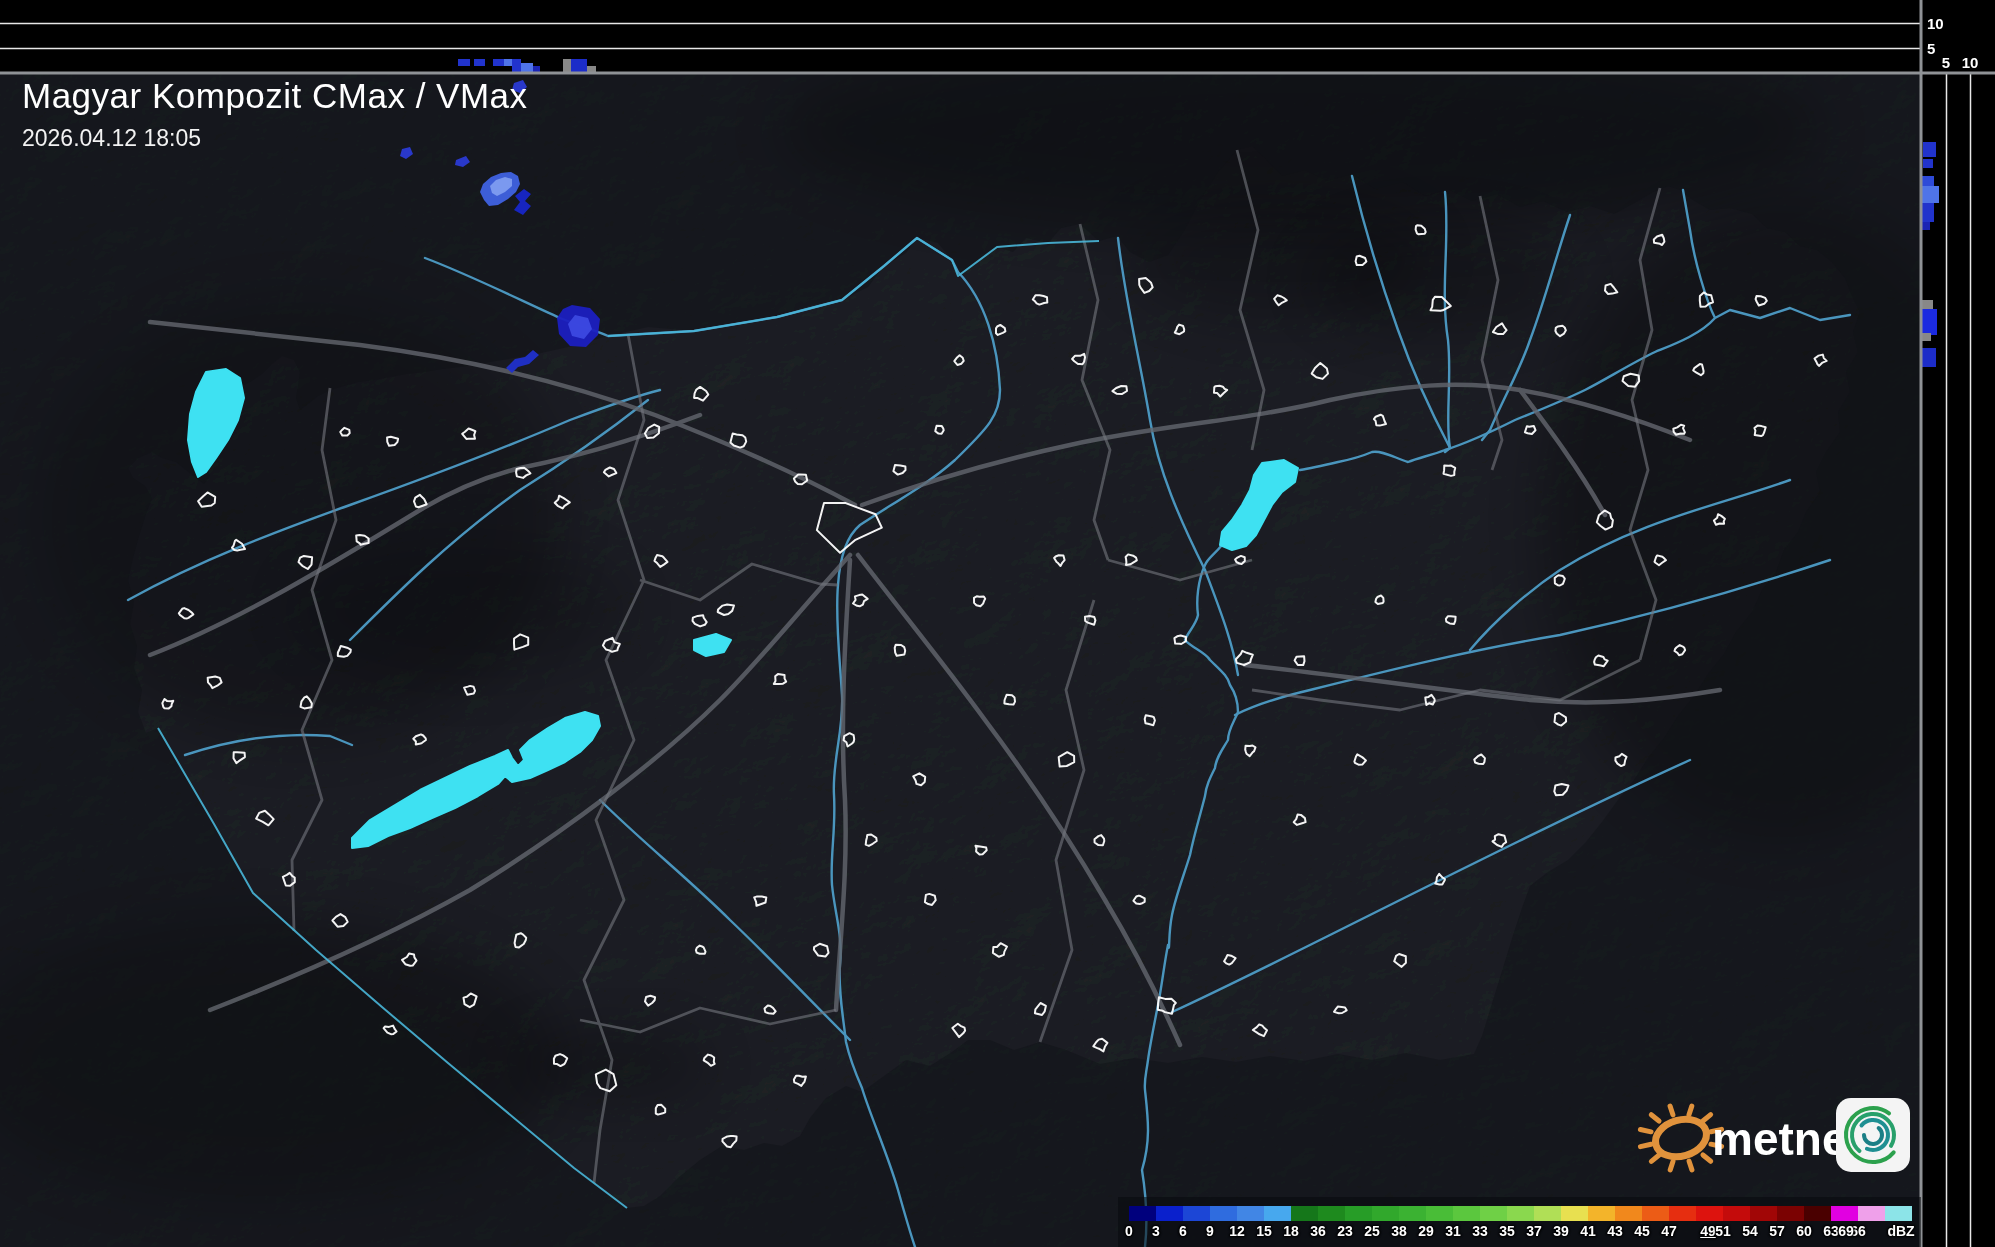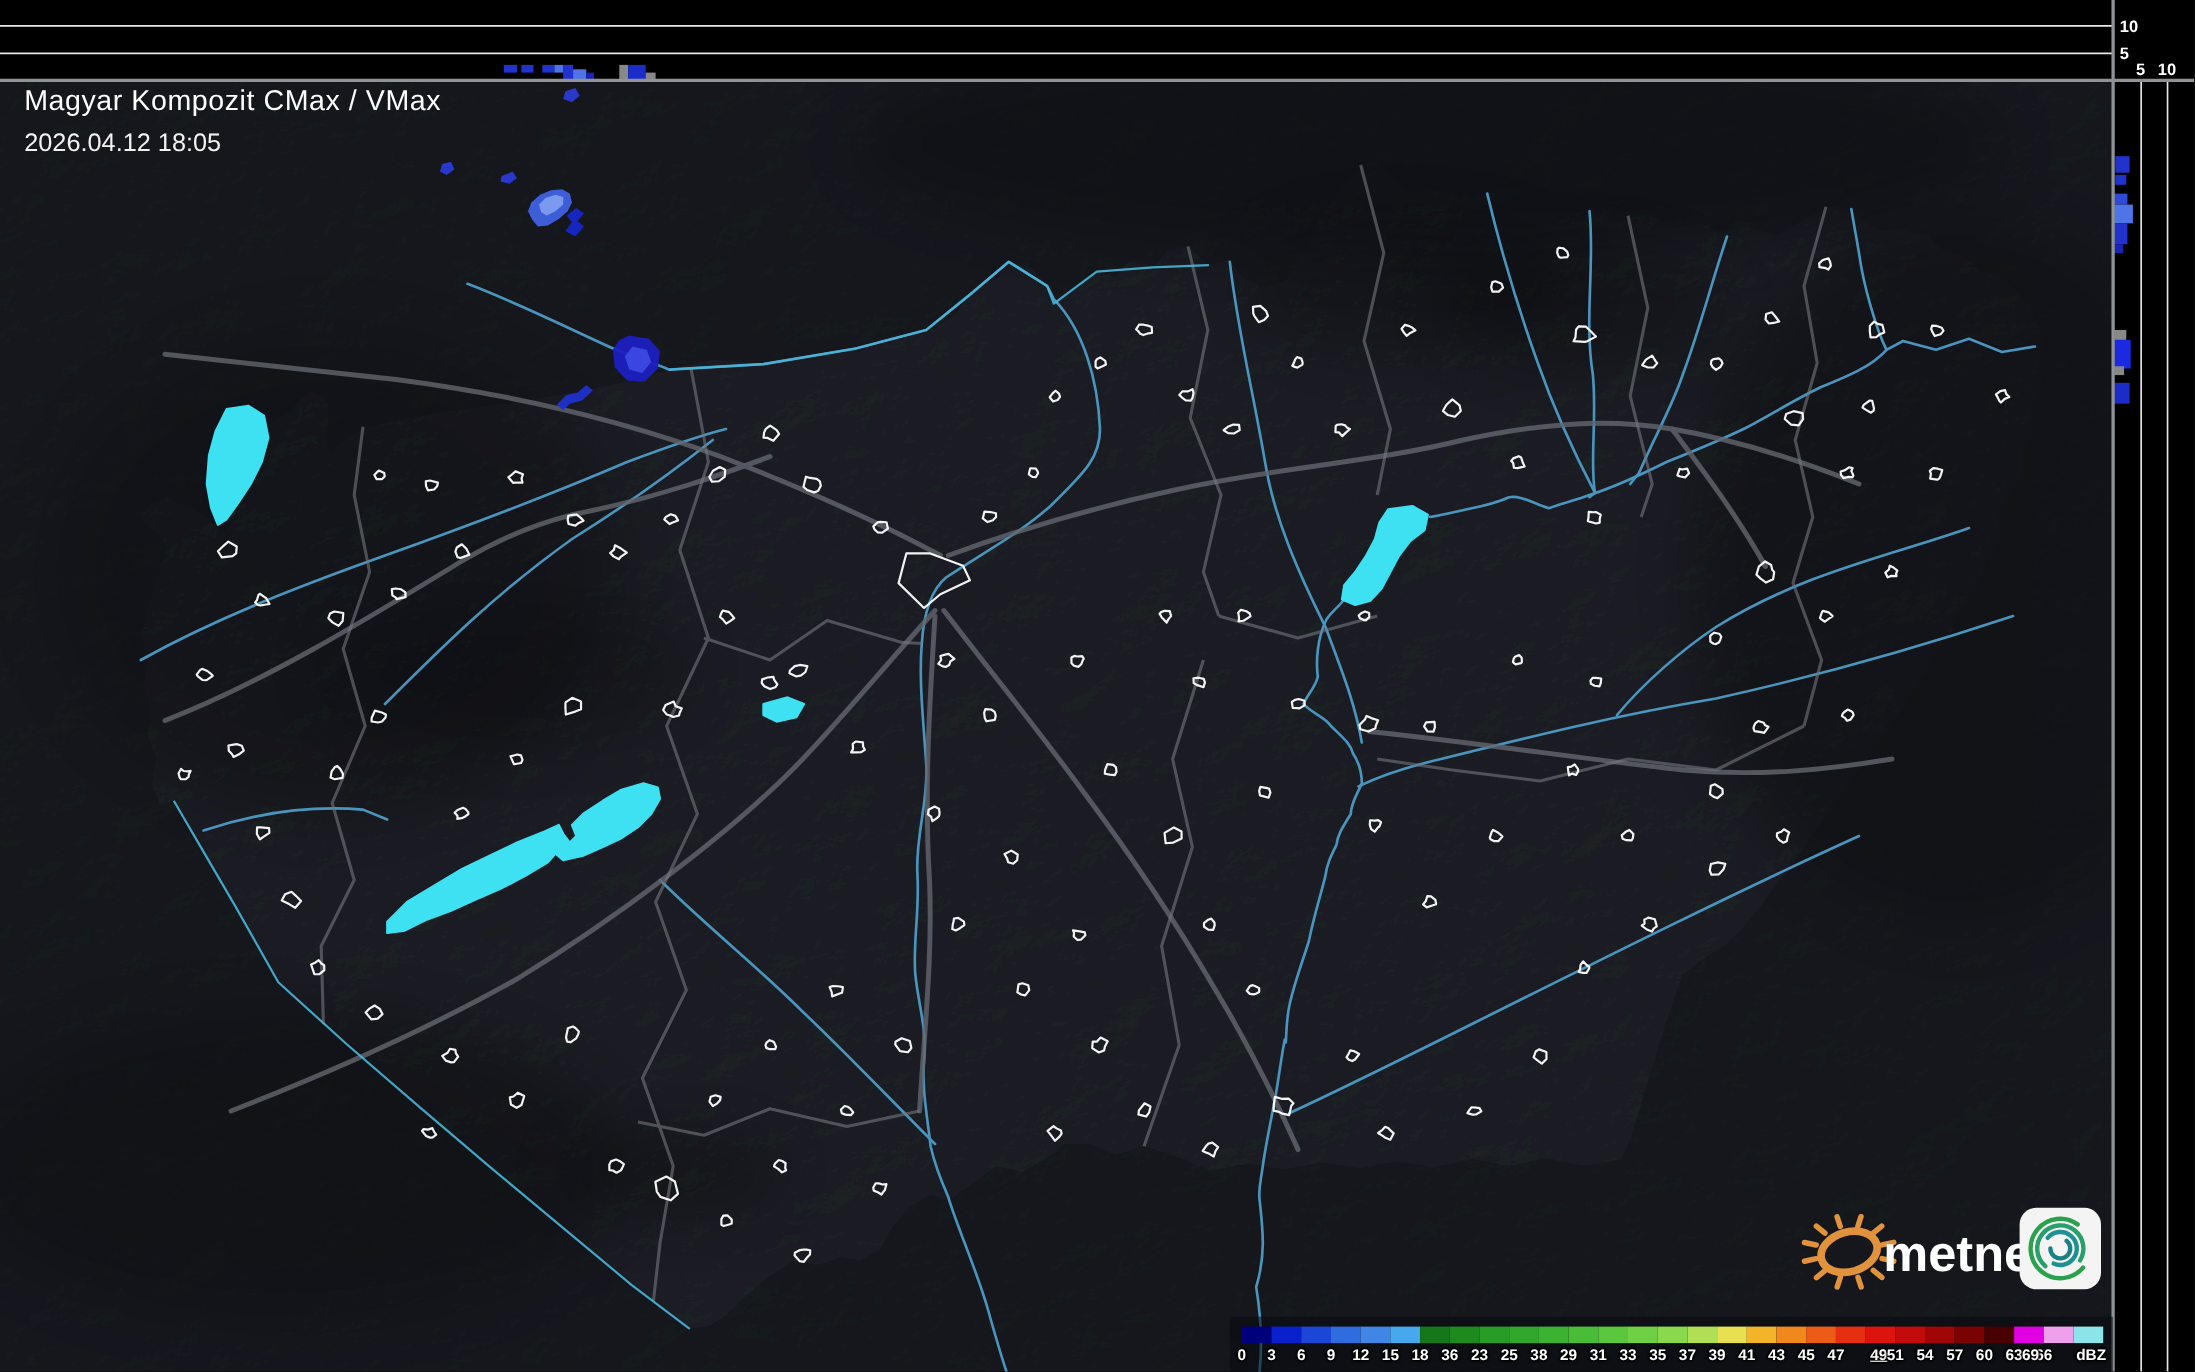--- a/index.html
+++ b/index.html
@@ -1,20 +1,20 @@
 <!DOCTYPE html>
 <html><head>
 <meta charset="utf-8">
 <style>
   html,body{margin:0;padding:0;background:#000;}
   .screen{position:relative;width:1995px;height:1247px;overflow:hidden;background:#000;
           font-family:"Liberation Sans",sans-serif;color:#fff;}
   svg text{font-family:"Liberation Sans",sans-serif;}
   .titleblock{position:absolute;left:22px;top:76px;z-index:5;}
-  .titleblock h1{margin:0;font-size:26px;font-weight:500;letter-spacing:.5px;color:#fff;}
+  .titleblock h1{margin:0;font-size:35px;font-weight:500;letter-spacing:.5px;color:#fff;}
   .titleblock .sub{margin-top:9px;font-size:23px;font-weight:400;color:#f2f2f2;}
   .legendwrap{position:absolute;left:1118px;top:1197px;width:803px;height:50px;
               background:rgba(8,9,12,.55);z-index:6;}
   .legendrow{position:absolute;left:11px;top:9px;height:15px;white-space:nowrap;font-size:0;}
   .legendrow .sw{display:inline-block;width:27px;height:15px;}
   .legendlabels{position:absolute;left:11px;top:26px;height:18px;}
   .legendlabels span{position:absolute;top:0;transform:translateX(-50%);
         font-size:14px;font-weight:bold;color:#fff;
         text-shadow:0 1px 2px #000,1px 0 2px #000,-1px 0 2px #000,0 -1px 2px #000;}
   .logo{position:absolute;left:1636px;top:1088px;z-index:5;}

